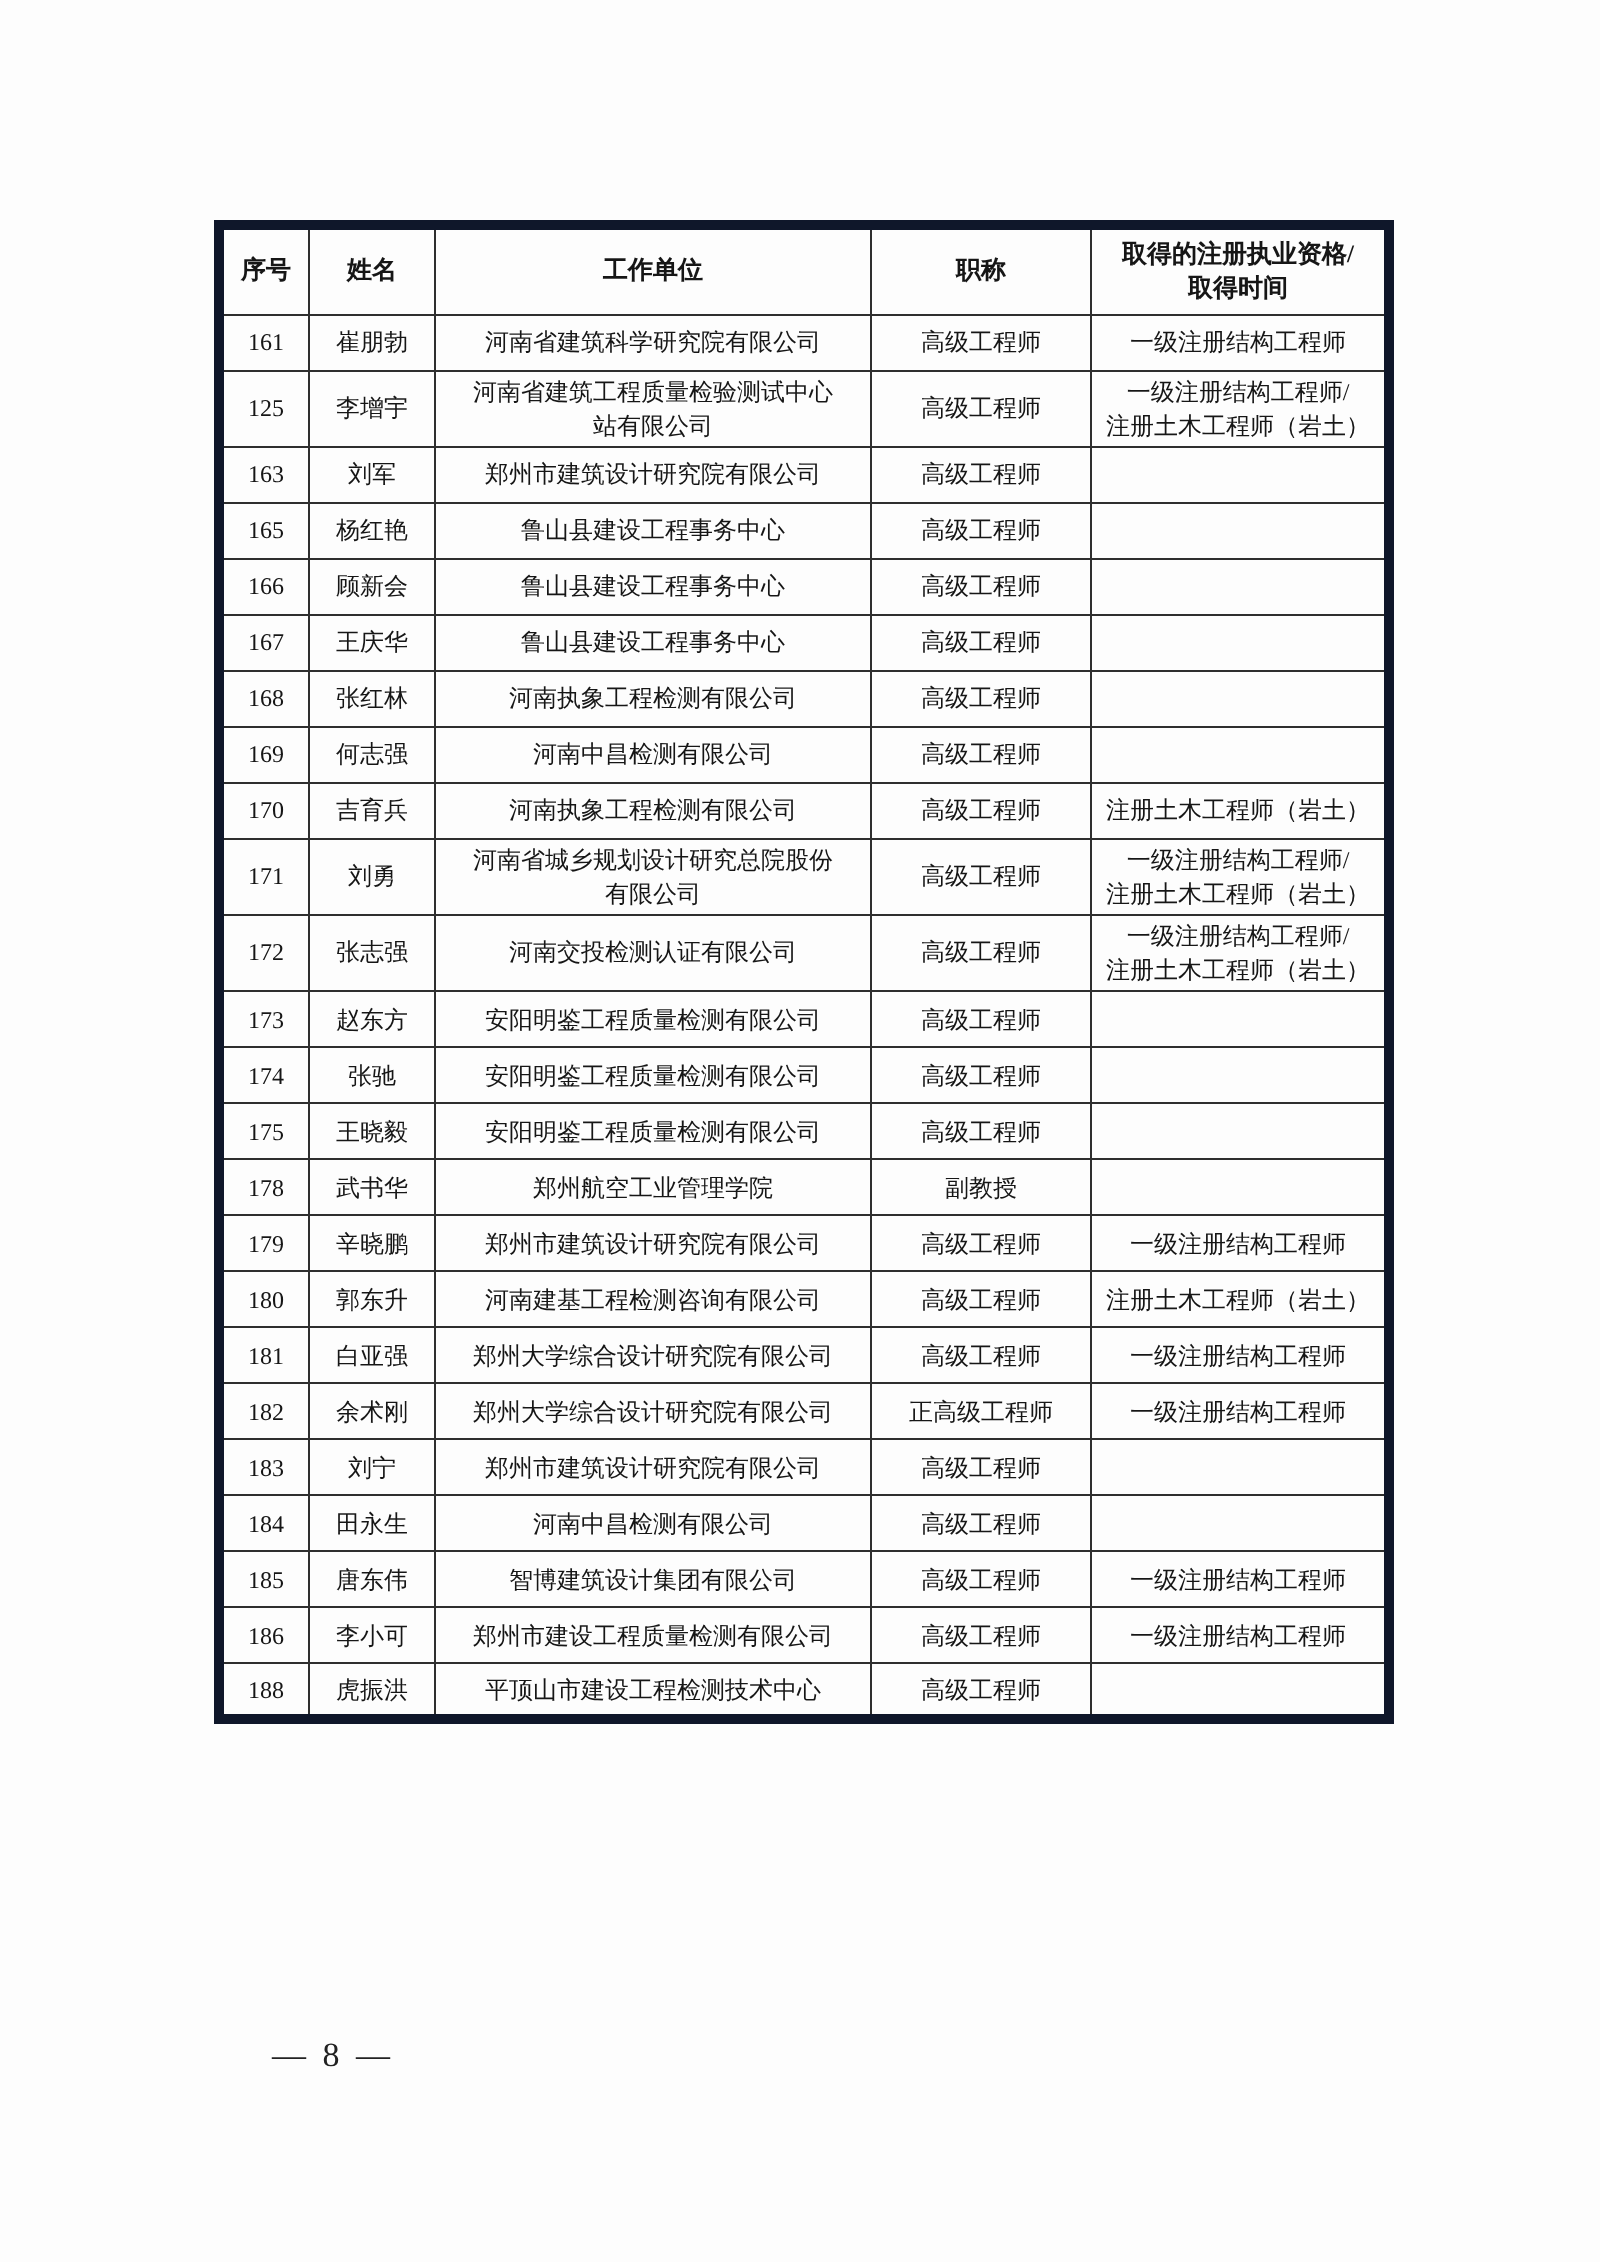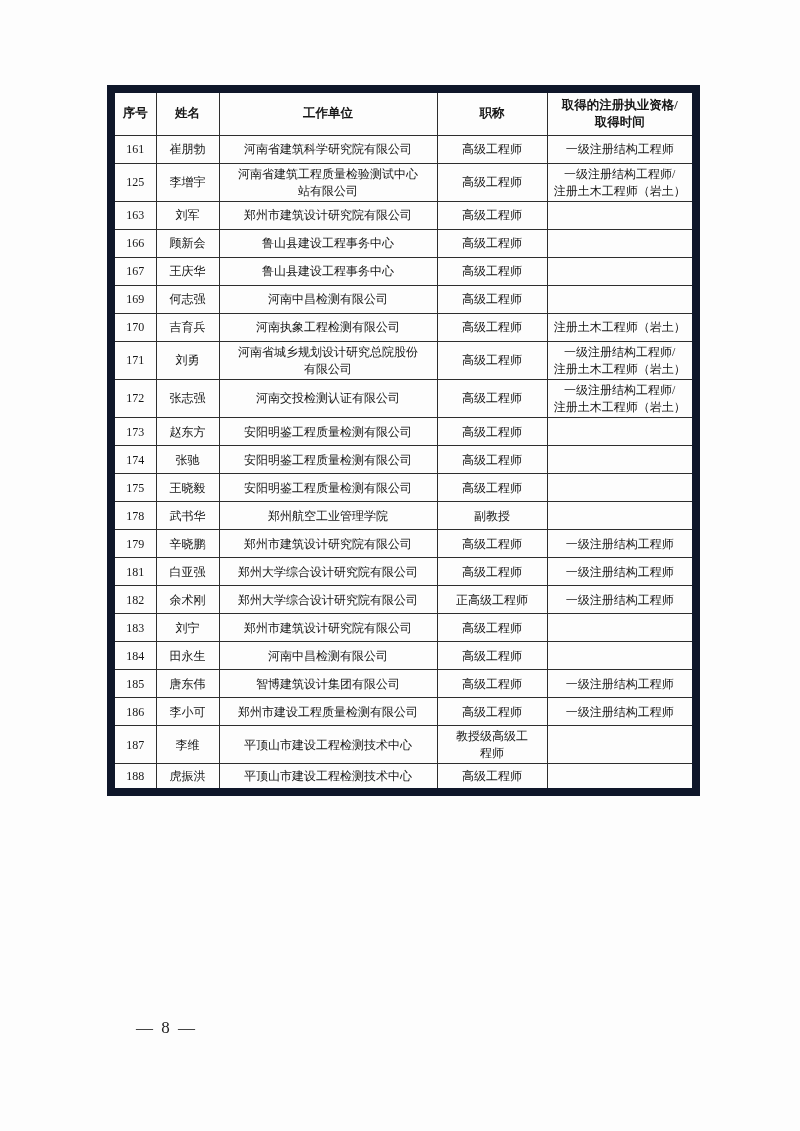--- a/index.html
+++ b/index.html
@@ -12,25 +12,25 @@
     width: 800px;
     height: 1131px;
     background: #fdfdfd;
     font-family: "Liberation Serif", "DejaVu Serif", serif;
     color: #161616;
     overflow: hidden;
   }
   table.reg-table {
     position: absolute;
     left: 107px;
-    top: 85px;
+    top: 110px;
     width: 585px;
     border-collapse: collapse;
     table-layout: fixed;
-    border: 8px solid #0f172a;
+    border: 5px solid #0f172a;
   }
   .reg-table th,
   .reg-table td {
     border: 1px solid #2e2e2e;
     text-align: center;
     vertical-align: middle;
     font-size: 12px;
     line-height: 1.38;
     padding: 2px 4px;
     white-space: pre-line;
@@ -95,30 +95,44 @@
 注册土木工程师（岩土）</td>
     </tr>
         <tr>
       <td>163</td>
       <td>刘军</td>
       <td>郑州市建筑设计研究院有限公司</td>
       <td>高级工程师</td>
       <td></td>
     </tr>
         <tr>
+      <td>165</td>
+      <td>杨红艳</td>
+      <td>鲁山县建设工程事务中心</td>
+      <td>高级工程师</td>
+      <td></td>
+    </tr>
+        <tr>
       <td>166</td>
       <td>顾新会</td>
       <td>鲁山县建设工程事务中心</td>
       <td>高级工程师</td>
       <td></td>
     </tr>
         <tr>
       <td>167</td>
       <td>王庆华</td>
       <td>鲁山县建设工程事务中心</td>
+      <td>高级工程师</td>
+      <td></td>
+    </tr>
+        <tr>
+      <td>168</td>
+      <td>张红林</td>
+      <td>河南执象工程检测有限公司</td>
       <td>高级工程师</td>
       <td></td>
     </tr>
         <tr>
       <td>169</td>
       <td>何志强</td>
       <td>河南中昌检测有限公司</td>
       <td>高级工程师</td>
       <td></td>
     </tr>
@@ -175,20 +189,27 @@
       <td></td>
     </tr>
         <tr>
       <td>179</td>
       <td>辛晓鹏</td>
       <td>郑州市建筑设计研究院有限公司</td>
       <td>高级工程师</td>
       <td>一级注册结构工程师</td>
     </tr>
         <tr>
+      <td>180</td>
+      <td>郭东升</td>
+      <td>河南建基工程检测咨询有限公司</td>
+      <td>高级工程师</td>
+      <td>注册土木工程师（岩土）</td>
+    </tr>
+        <tr>
       <td>181</td>
       <td>白亚强</td>
       <td>郑州大学综合设计研究院有限公司</td>
       <td>高级工程师</td>
       <td>一级注册结构工程师</td>
     </tr>
         <tr>
       <td>182</td>
       <td>余术刚</td>
       <td>郑州大学综合设计研究院有限公司</td>
@@ -217,28 +238,20 @@
       <td>一级注册结构工程师</td>
     </tr>
         <tr>
       <td>186</td>
       <td>李小可</td>
       <td>郑州市建设工程质量检测有限公司</td>
       <td>高级工程师</td>
       <td>一级注册结构工程师</td>
     </tr>
         <tr>
-      <td>187</td>
-      <td>李维</td>
-      <td>平顶山市建设工程检测技术中心</td>
-      <td>教授级高级工
-程师</td>
-      <td></td>
-    </tr>
-        <tr>
       <td>188</td>
       <td>虎振洪</td>
       <td>平顶山市建设工程检测技术中心</td>
       <td>高级工程师</td>
       <td></td>
     </tr>
       </tbody>
   </table>
 
   <div class="page-number">— 8 —</div>

